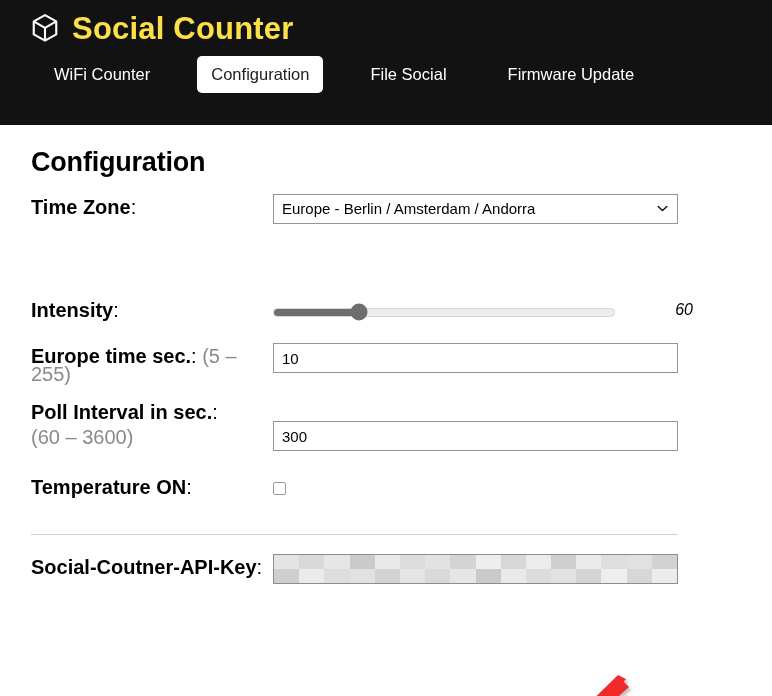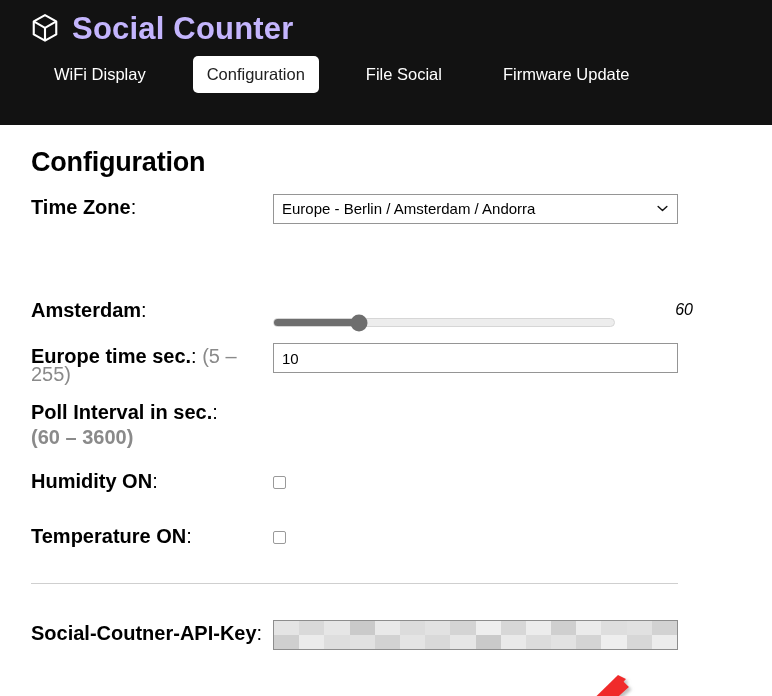--- a/index.html
+++ b/index.html
@@ -30,21 +30,21 @@
     padding: 12px 0 0 30px;
     gap: 12px;
   }
   #brand-icon {
     width: 30px;
     height: 32px;
     display: block;
     flex: none;
   }
   #brand-title {
-    color: #c4b5fd;
+    color: #fde047;
     font-size: 31px;
     font-weight: bold;
     letter-spacing: 0.2px;
     line-height: 1;
     white-space: nowrap;
   }
   #nav-tabs {
     display: flex;
     align-items: center;
     padding-left: 40px;
@@ -96,21 +96,21 @@
     padding-top: 4px;
     color: #000000;
   }
   .row-label .colon { font-weight: normal; }
   .row-label .hint {
     font-weight: normal;
     color: #8a8a8a;
   }
   .row-label .hint-block {
     display: block;
-    font-weight: bold;
+    font-weight: normal;
     color: #8a8a8a;
     margin-top: 7px;
   }
   .row-control {
     flex: 1;
     position: relative;
     border-radius: 12px;
   }
 
   
@@ -139,21 +139,21 @@
     height: 7px;
     pointer-events: none;
   }
 
   
   .slider-wrap {
     position: relative;
     width: 405px;
     height: 30px;
     display: flex;
-    align-items: flex-end;
+    align-items: center;
     font-style: italic;
   }
   .slider-track {
     position: relative;
     width: 342px;
     height: 9px;
     background: #ededed;
     border: 1px solid #d6d6d6;
     border-radius: 5px;
   }
@@ -234,21 +234,21 @@
   <div id="brand">
     <svg id="brand-icon" viewBox="0 0 24 25" fill="none">
       <path d="M12 2.2 L21 7.2 L21 17.6 L12 22.6 L3 17.6 L3 7.2 Z" stroke="#ffffff" stroke-width="1.7" stroke-linejoin="round"></path>
       <path d="M3 7.2 L12 12.4 L21 7.2" stroke="#ffffff" stroke-width="1.7" stroke-linejoin="round"></path>
       <path d="M12 12.4 L12 22.6" stroke="#ffffff" stroke-width="1.7" stroke-linejoin="round"></path>
     </svg>
     <div id="brand-title">Social Counter</div>
   </div>
 
   <div id="nav-tabs">
-    <div class="nav-tab">WiFi Display</div>
+    <div class="nav-tab">WiFi Counter</div>
     <div class="nav-tab active">Configuration</div>
     <div class="nav-tab">File Social</div>
     <div class="nav-tab">Firmware Update</div>
   </div>
 
 </div>
 
 <div id="page-body">
 
   <div id="page-title">Configuration</div>
@@ -264,21 +264,21 @@
             <path d="M1 1.6 L6 6.4 L11 1.6" stroke="#101010" stroke-width="1.6" fill="none" stroke-linecap="round" stroke-linejoin="round"></path>
           </svg>
         </div>
       </div>
     </div>
 
     <div class="form-row" style="margin-top:18px;">
     </div>
 
     <div class="form-row" style="margin-top:21px;">
-      <div class="row-label"><span>Amsterdam</span><span class="colon">:</span></div>
+      <div class="row-label"><span>Intensity</span><span class="colon">:</span></div>
       <div class="row-control">
         <div class="slider-wrap">
           <div class="slider-track">
             <div class="slider-fill" id="intensity-fill" style="width: 25%;"></div>
             <div class="slider-thumb" id="intensity-thumb" style="left: 25%;"></div>
           </div>
           <div class="slider-value">60</div>
         </div>
       </div>
     </div>
@@ -286,39 +286,36 @@
     <div class="form-row" style="margin-top:14px;">
       <div class="row-label"><span>Europe time sec.</span><span class="colon">:</span> <span class="hint">(5 – 255)</span></div>
       <div class="row-control">
         <input class="text-input" type="text" value="10" style="">
       </div>
     </div>
 
 
     <div class="form-row" style="margin-top:16px;">
       <div class="row-label"><span>Poll Interval in sec.</span><span class="colon">:</span><span class="hint-block">(60 – 3600)</span></div>
-    </div>
-
-    <div class="form-row" style="margin-top:22px;">
-      <div class="row-label"><span>Humidity ON</span><span class="colon">:</span></div>
-      <div class="row-control">
-        <div class="checkbox-box"></div>
-      </div>
-    </div>
+      <div class="row-control" style="padding-top:22px;">
+        <input class="text-input" type="text" value="300" style="">
+      </div>
+    </div>
+
 
     <div class="form-row" style="margin-top:23px;">
       <div class="row-label"><span>Temperature ON</span><span class="colon">:</span></div>
       <div class="row-control">
         <div class="checkbox-box"></div>
       </div>
     </div>
 
     <hr class="divider" style="margin-top:28px;">
 
-    <div class="form-row" style="margin-top:36px;">
+    <div class="form-row" style="margin-top:19px;">
       <div class="row-label"><span>Social-Coutner-API-Key</span><span class="colon">:</span></div>
       <div class="row-control">
         <div id="apikey-field">
           <div class="mosaic-row" id="mosaic-row-1">
               <div class="mosaic-cell" style="background: rgb(228, 228, 228);"></div>
               <div class="mosaic-cell" style="background: rgb(217, 217, 217);"></div>
               <div class="mosaic-cell" style="background: rgb(230, 230, 230);"></div>
               <div class="mosaic-cell" style="background: rgb(202, 202, 202);"></div>
               <div class="mosaic-cell" style="background: rgb(233, 233, 233);"></div>
               <div class="mosaic-cell" style="background: rgb(220, 220, 220);"></div>

